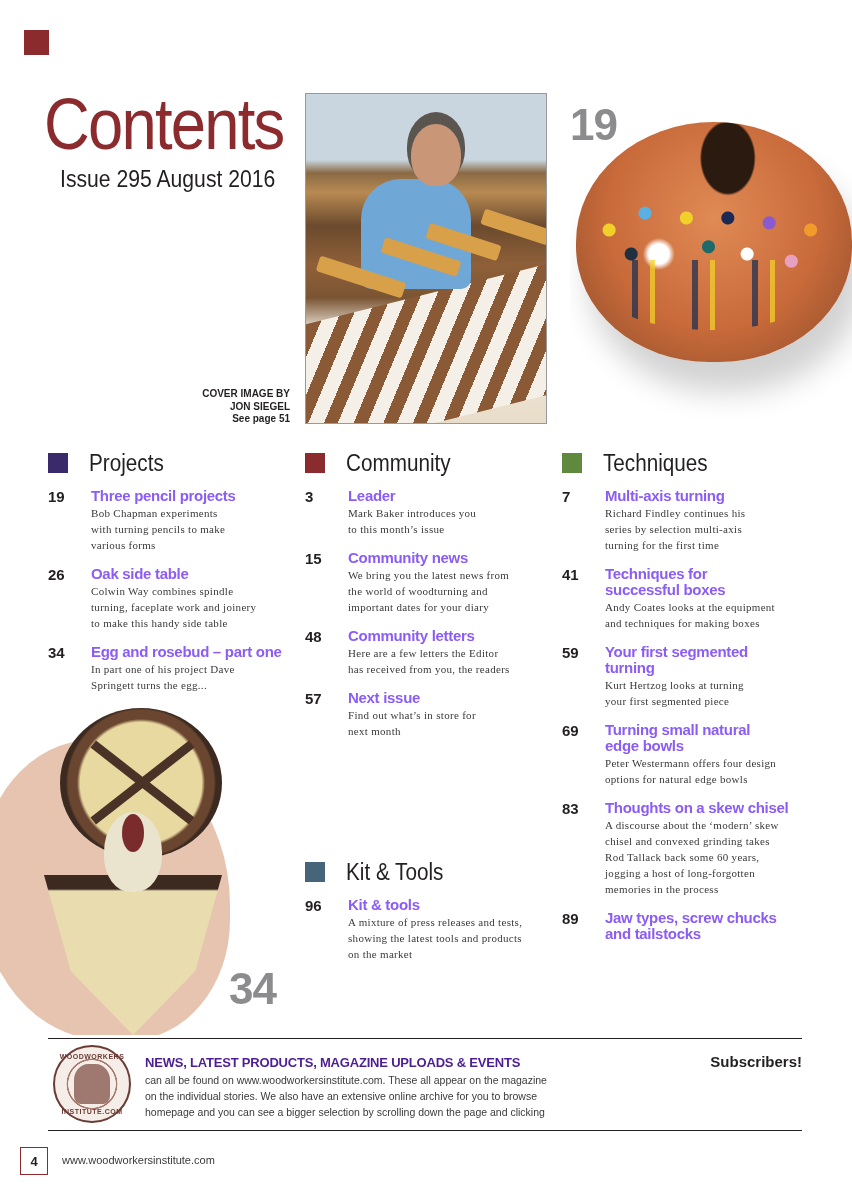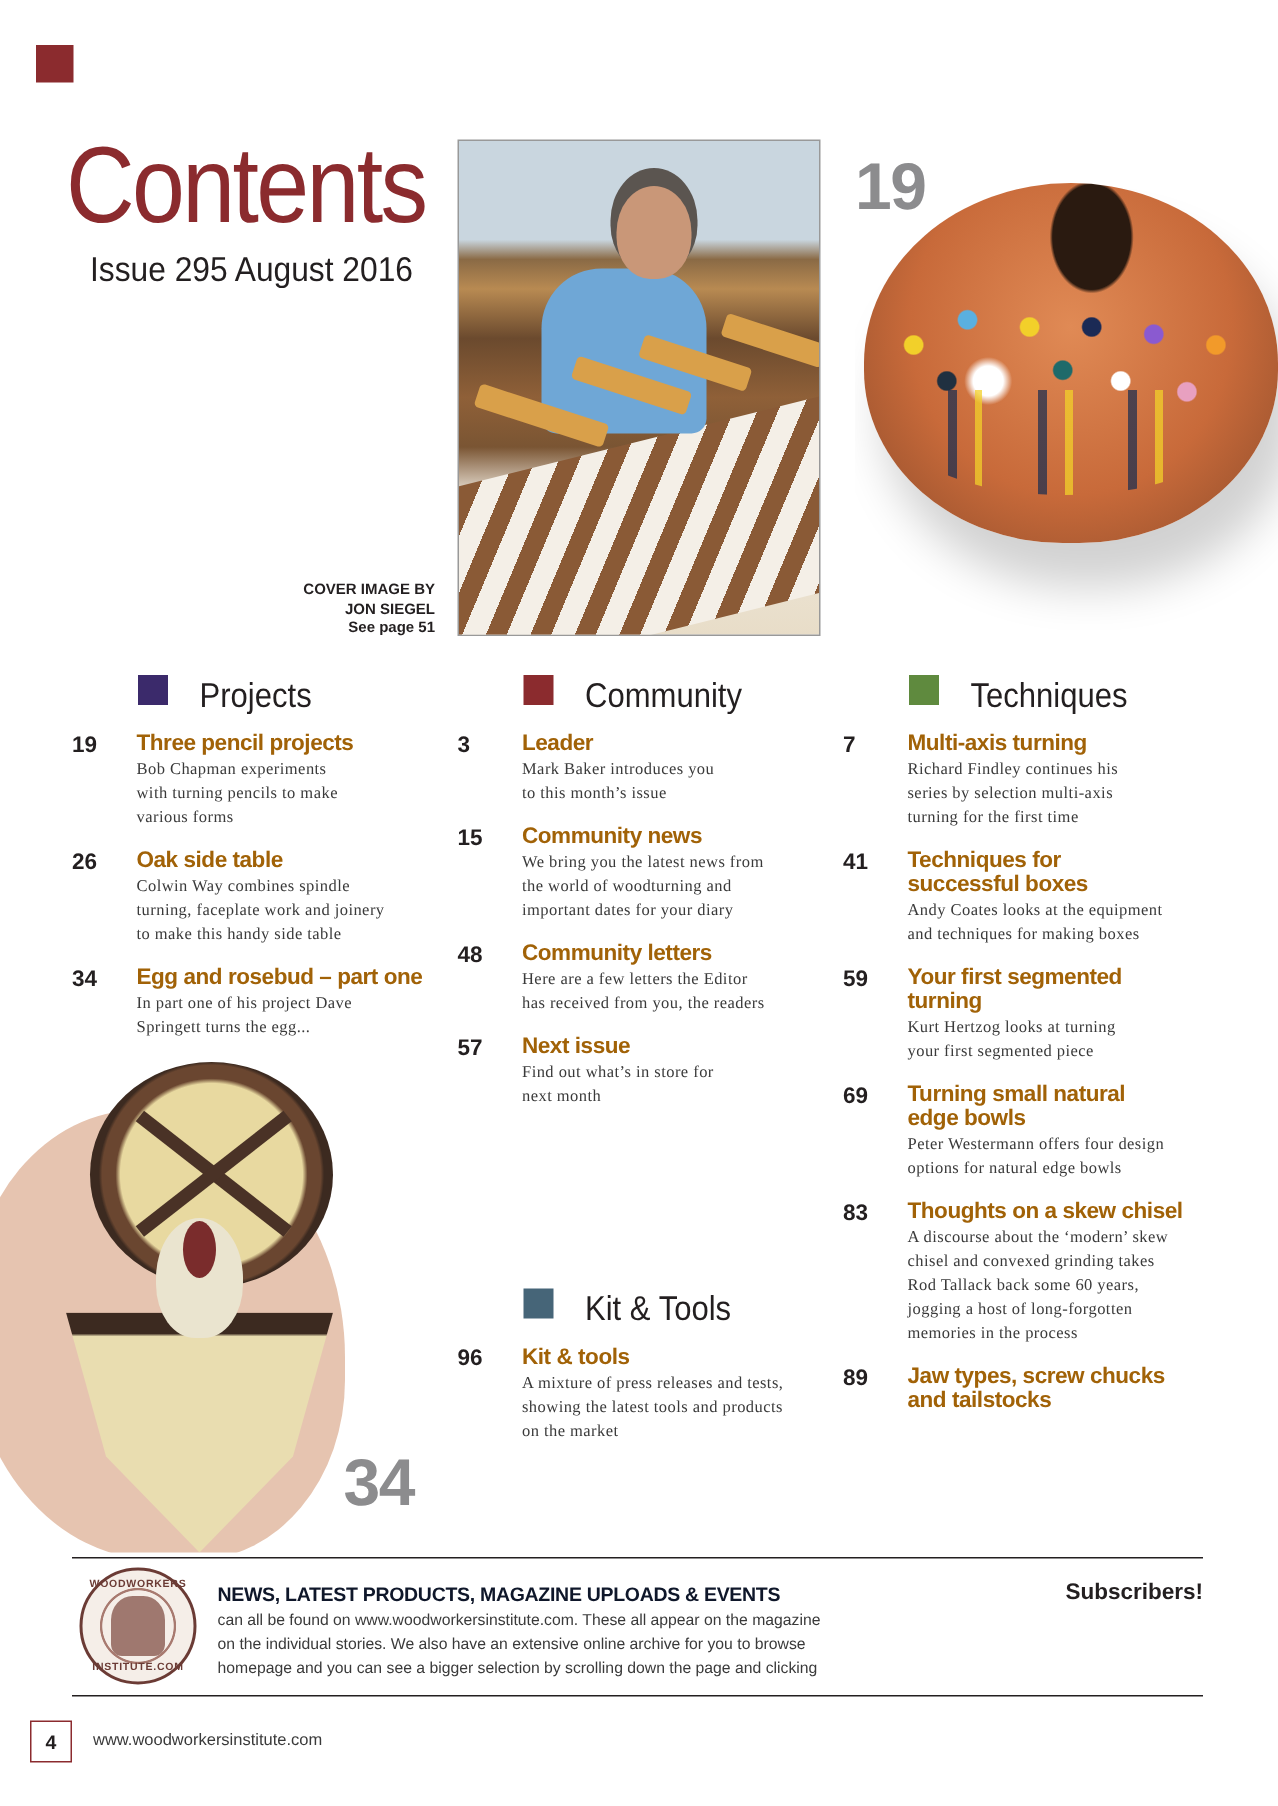--- a/index.html
+++ b/index.html
@@ -49,46 +49,46 @@
   .photo-egg { left: 0; top: 700px; width: 300px; height: 335px; }
   .hand { position: absolute; left: -20px; top: 40px; width: 250px; height: 300px; background: #e6c4b0; border-radius: 45% 55% 40% 50%; }
   .egg-top { position: absolute; left: 60px; top: 8px; width: 162px; height: 150px; border-radius: 50%; background: radial-gradient(circle, #e8d9a0 0 55%, #6a4630 58% 66%, #3c2a20 68%); }
   .egg-top::before { content: ""; position: absolute; left: 20px; top: 70px; width: 125px; height: 9px; background: #4a3226; transform: rotate(38deg); }
   .egg-top::after { content: ""; position: absolute; left: 20px; top: 70px; width: 125px; height: 9px; background: #4a3226; transform: rotate(-38deg); }
   .egg-bottom { position: absolute; left: 44px; top: 175px; width: 178px; height: 160px; background: linear-gradient(180deg, #3c2a20 0 14px, #e9ddb0 16px); clip-path: polygon(0 0, 100% 0, 85% 60%, 50% 100%, 15% 60%); }
   .rosebud { position: absolute; left: 104px; top: 112px; width: 58px; height: 80px; border-radius: 50% 50% 45% 45%; background: #eae4cf; }
   .rosebud::before { content: ""; position: absolute; left: 18px; top: 2px; width: 22px; height: 38px; border-radius: 50%; background: #7a2c2c; }
 
   .section { position: absolute; }
-  .section-head { display: flex; align-items: flex-start; height: 26px; margin-left: 44px; }
+  .section-head { display: flex; align-items: center; height: 26px; }
   .sq { width: 20px; height: 20px; margin-right: 21px; }
   .section-title { font-size: 23px; color: #231f20; font-weight: 300; transform: scaleX(0.9); transform-origin: left; white-space: nowrap; }
 
   .entries { margin-top: 12px; }
   .entry { display: flex; margin-bottom: 13px; }
   .entry .pg { width: 43px; flex: none; font-size: 15px; font-weight: bold; color: #231f20; line-height: 17px; }
   .entry .body { flex: 1; }
-  .entry .head { font-size: 15px; font-weight: bold; color: #a16207; line-height: 16px; letter-spacing: -0.3px; }
+  .entry .head { font-size: 15px; font-weight: bold; color: #8b5cf6; line-height: 16px; letter-spacing: -0.3px; }
   .entry .desc { font-family: "Liberation Serif", serif; font-size: 11px; color: #3a3a3a; line-height: 16px; letter-spacing: 0.3px; margin-top: 1px; }
 
   .sec-projects { left: 48px; top: 450px; width: 250px; }
   .sec-community { left: 305px; top: 450px; width: 250px; }
   .sec-techniques { left: 562px; top: 450px; width: 250px; }
   .sec-kit { left: 305px; top: 859px; width: 250px; }
 
   .rule { position: absolute; left: 48px; width: 754px; height: 1px; background: #231f20; }
   .rule-top { top: 1038px; }
   .rule-bottom { top: 1130px; }
 
   .logo { position: absolute; left: 53px; top: 1045px; width: 78px; height: 78px; border-radius: 50%; border: 2px solid #6b3b35; background: radial-gradient(circle, #f5eee8 0 45%, #a87a70 46% 48%, #f5eee8 49%); display: flex; align-items: center; justify-content: center; }
   .logo-inner { width: 36px; height: 40px; background: #8a5a50; border-radius: 40% 40% 20% 20%; opacity: .8; }
   .logo-text { position: absolute; font-size: 7px; font-weight: bold; color: #6b3b35; letter-spacing: 0.5px; }
 
   .news { position: absolute; left: 145px; top: 1055px; width: 420px; }
-  .news-head { font-size: 13px; font-weight: bold; color: #0f172a; letter-spacing: -0.2px; }
+  .news-head { font-size: 13px; font-weight: bold; color: #4c1d95; letter-spacing: -0.2px; }
   .news-text { font-size: 10.5px; color: #3a3a3a; line-height: 16px; margin-top: 2px; }
 
   .subs { position: absolute; right: 50px; top: 1053px; text-align: right; width: 200px; }
   .subs-head { font-size: 15px; font-weight: bold; color: #231f20; }
   .subs-text { font-size: 14px; color: #231f20; line-height: 15.5px; font-weight: 300; }
 
   .page-box { position: absolute; left: 20px; top: 1147px; width: 28px; height: 28px; border: 1px solid #8b2b2e; display: flex; align-items: center; justify-content: center; font-size: 13px; font-weight: bold; }
   .footer-url { position: absolute; left: 62px; top: 1154px; font-size: 11px; color: #3a3a3a; }
 </style>
 </head>

